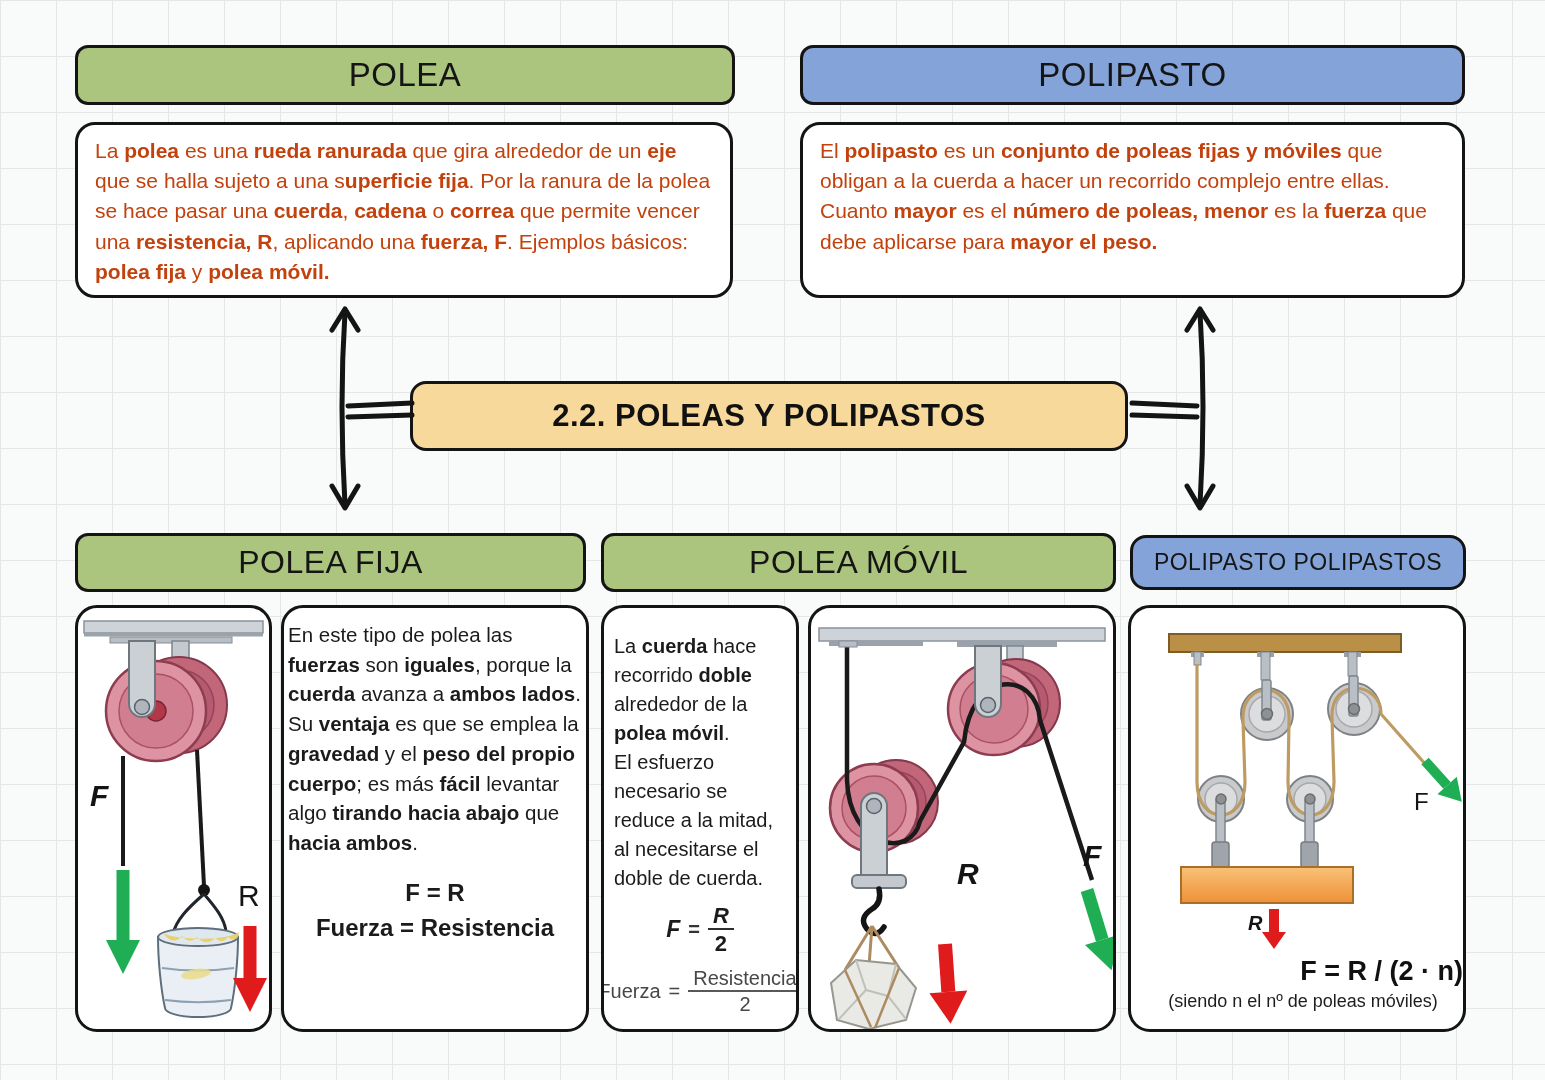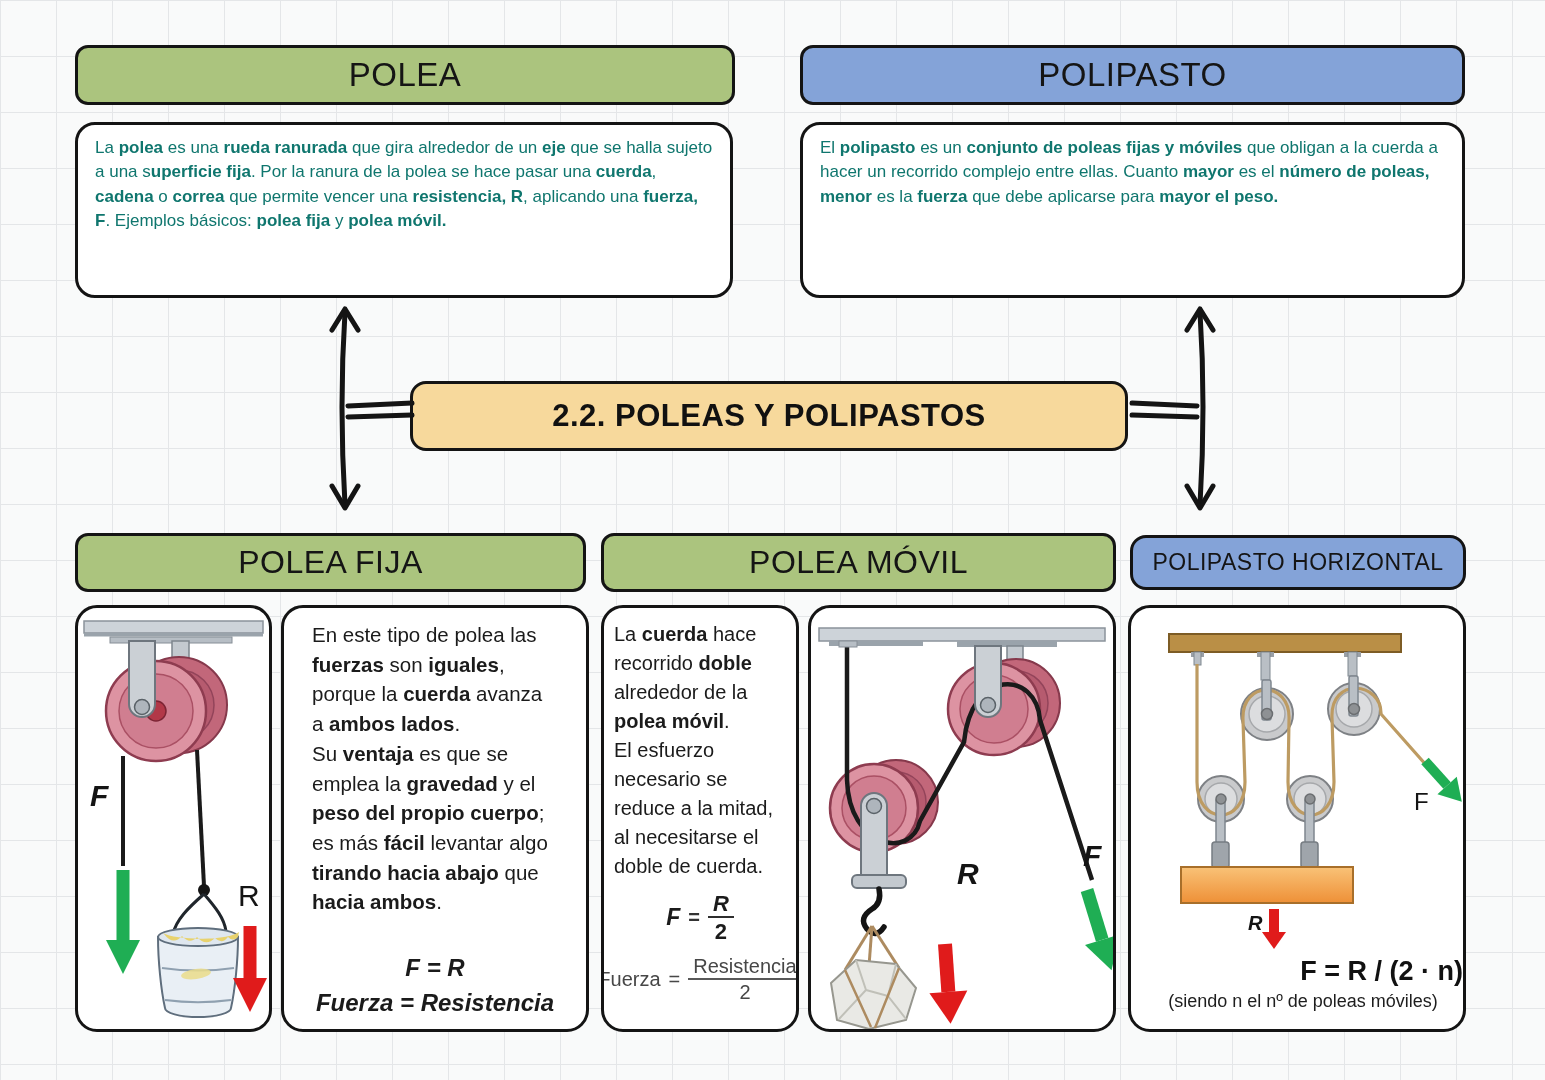--- a/index.html
+++ b/index.html
@@ -16,35 +16,35 @@
     position:absolute; box-sizing:border-box;
     border:3px solid #141414; border-radius:13px;
     display:flex; align-items:center; justify-content:center;
     font-size:33px; letter-spacing:.5px; color:#151515;
   }
   .hdr.green{background:#abc47e;}
   .hdr.blue{background:#84a3d8;}
   .txtbox{
     position:absolute; box-sizing:border-box; background:#ffffff;
     border:3px solid #141414; border-radius:20px;
-    padding:11px 17px; font-size:17px; line-height:1.44; color:#0f766e;
+    padding:11px 17px; font-size:21px; line-height:1.44; color:#c2410c;
   }
   .panel{
     position:absolute; box-sizing:border-box; background:#ffffff;
     border:3px solid #141414; border-radius:22px; overflow:hidden;
   }
-  .panel.textpanel{padding:12px 28px; font-size:20.5px; line-height:1.45;}
+  .panel.textpanel{padding:12px 4px; font-size:20.5px; line-height:1.45;}
   .centerbox{
     position:absolute; left:410px; top:381px; width:718px; height:70px;
     box-sizing:border-box; background:#f7d99c; border:3.5px solid #141414;
     border-radius:16px; display:flex; align-items:center; justify-content:center;
     font-size:31px; font-weight:800; letter-spacing:.5px; color:#111;
   }
   .arrowsvg{position:absolute;}
-  .formula-fija{margin-top:34px; text-align:center; font-size:24px; font-weight:bold; line-height:1.45;font-style:italic;}
+  .formula-fija{margin-top:18px; text-align:center; font-size:24px; font-weight:bold; line-height:1.45;}
   .fline{display:flex; align-items:center; justify-content:center; gap:8px; margin-top:10px;}
   .fline .lhs{font-weight:bold; font-style:italic; font-size:23px;}
   .fline .eq{font-size:20px; font-weight:bold; color:#333;}
   .frac{display:inline-flex; flex-direction:column; align-items:center; line-height:1.15;}
   .frac .num{border-bottom:2.5px solid #2e2e2e; padding:0 5px; font-weight:bold; font-style:italic; font-size:22px;}
   .frac .den{font-weight:bold; font-size:22px; padding-top:1px;}
   .fline.gray .lhs{font-style:normal; font-weight:400; font-size:20px; color:#474747;}
   .fline.gray .eq{font-weight:400; color:#474747;}
   .fline.gray .num{font-style:normal; font-weight:400; font-size:20px; color:#474747; border-bottom-color:#585858;}
   .fline.gray .den{font-weight:400; font-size:20px; color:#474747;}
@@ -90,21 +90,21 @@
     </g>
   </svg>
 
   <div class="hdr green" style="left:75px; top:533px; width:511px; height:59px; font-size:32px;">
     <span>POLEA FIJA</span>
   </div>
   <div class="hdr green" style="left:601px; top:533px; width:515px; height:59px; font-size:32px;">
     <span>POLEA MÓVIL</span>
   </div>
   <div class="hdr blue" style="left:1130px; top:535px; width:336px; height:55px; font-size:23px; border-radius:16px;">
-    <span>POLIPASTO HORIZONTAL</span>
+    <span>POLIPASTO POLIPASTOS</span>
   </div>
 
   <div class="panel" style="left:75px; top:605px; width:197px; height:427px;">
     <svg width="191" height="421" viewBox="0 0 191 421">
       <rect x="6" y="13" width="179" height="12" fill="#cdd3d9" stroke="#8b939b" stroke-width="1.5"></rect>
       <rect x="6" y="25" width="179" height="3.5" fill="#9aa3ab"></rect>
       <rect x="32" y="29" width="122" height="6" fill="#b7bec5" stroke="#868e96" stroke-width="1"></rect>
       <rect x="94" y="33" width="17" height="60" fill="#c3c9cf" stroke="#7d858d" stroke-width="1.5"></rect>
       <circle cx="101" cy="97" r="48" fill="#c2677a" stroke="#86394c" stroke-width="2"></circle>
       <circle cx="101" cy="97" r="35" fill="#b65b6f" stroke="#93445a" stroke-width="1.5"></circle>
@@ -136,21 +136,21 @@
   </div>
 
   <div class="panel textpanel" style="left:281px; top:605px; width:308px; height:427px;">
     <div>En este tipo de polea las <b>fuerzas</b> son <b>iguales</b>, porque la <b>cuerda</b> avanza a <b>ambos lados</b>.<br>Su <b>ventaja</b> es que se emplea la <b>gravedad</b> y el <b>peso del propio cuerpo</b>; es más <b>fácil</b> levantar algo <b>tirando hacia abajo</b> que <b>hacia ambos</b>.</div>
     <div class="formula-fija">
       <div>F = R</div>
       <div>Fuerza = Resistencia</div>
     </div>
   </div>
 
-  <div class="panel textpanel" style="left:601px; top:605px; width:198px; height:427px; font-size:20px; padding:12px 10px;">
+  <div class="panel textpanel" style="left:601px; top:605px; width:198px; height:427px; font-size:20px; padding:24px 10px;">
     <div>La <b>cuerda</b> hace recorrido <b>doble</b> alrededor de la <b>polea móvil</b>.<br>El esfuerzo necesario se reduce a la mitad, al necesitarse el doble de cuerda.</div>
     <div class="fline">
       <span class="lhs">F</span>
       <span class="eq">=</span>
       <span class="frac">
         <span class="num">R</span>
         <span class="den">2</span>
       </span>
     </div>
     <div class="fline gray">

